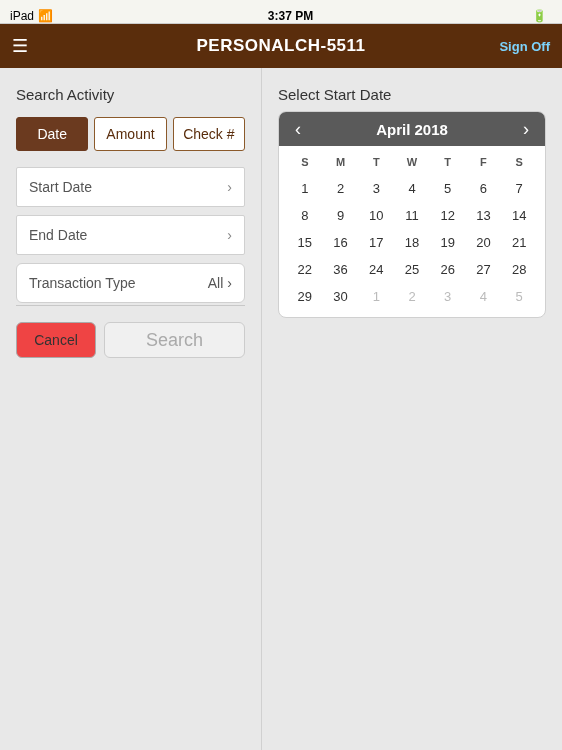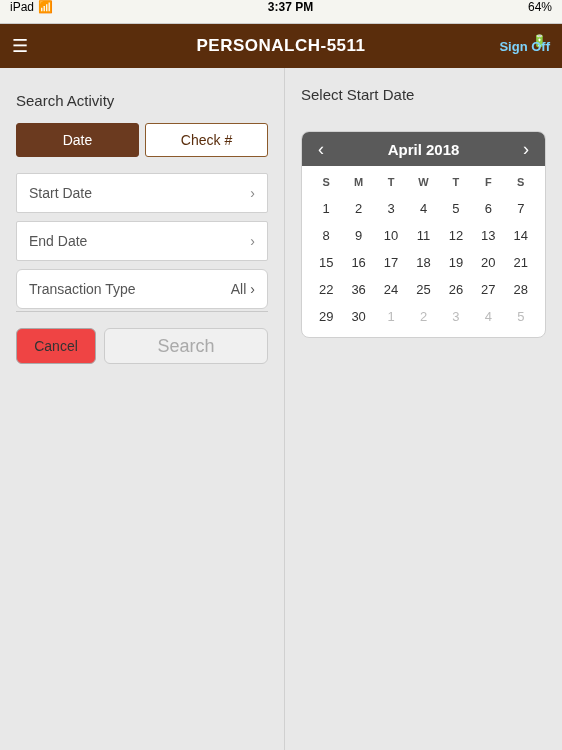--- a/index.html
+++ b/index.html
@@ -9,21 +9,21 @@
       font-family: -apple-system, 'Helvetica Neue', Arial, sans-serif;
       background: #e8e8e8;
       overflow: hidden;
     }
 
     
     .status-bar {
       height: 24px;
       background: #f5f5f0;
       display: flex;
-      align-items: flex-start;
+      align-items: flex-end;
       justify-content: space-between;
       padding: 0 10px;
       font-size: 12px;
       font-weight: 500;
       border-bottom: 1px solid #ccc;
     }
     .status-left { display: flex; align-items: center; gap: 4px; }
     .status-center { font-weight: 600; }
     .status-right { display: flex; align-items: center; gap: 20px; flex-direction: column; }
 
@@ -61,23 +61,23 @@
     }
 
     
     .main {
       display: flex;
       height: calc(750px - 68px);
     }
 
     
     .left-panel {
-      width: 285px;
+      width: 262px;
       background: #e8e8e8;
-      padding: 24px 16px;
+      padding: 18px 16px;
       border-right: 1px solid #d0d0d0;
       flex-shrink: 0;
     }
 
     .panel-title {
       font-size: 15px;
       font-weight: 500;
       color: #333;
       margin-bottom: 14px;
     }
@@ -188,21 +188,21 @@
     .right-panel {
       flex: 1;
       background: #e8e8e8;
       padding: 18px 16px;
     }
 
     .calendar-title {
       font-size: 15px;
       font-weight: 500;
       color: #333;
-      margin-bottom: 28px;
+      margin-bottom: 8px;
     }
 
     
     .calendar {
       background: white;
       border-radius: 8px;
       overflow: hidden;
       border: 1px solid #d0d0d0;
     }
 
@@ -282,20 +282,21 @@
   <button class="sign-off-btn">Sign Off</button>
 </div>
 
 <div class="main">
 
   <div class="left-panel">
     <div class="panel-title">Search Activity</div>
 
     <div class="tab-row">
       <button class="tab-btn active">Date</button>
+      <button class="tab-btn">Amount</button>
       <button class="tab-btn">Check #</button>
     </div>
 
     <div class="form-field">
       <span class="form-field-label">Start Date</span>
       <span class="form-field-chevron">›</span>
     </div>
 
     <div class="form-field">
       <span class="form-field-label">End Date</span>

